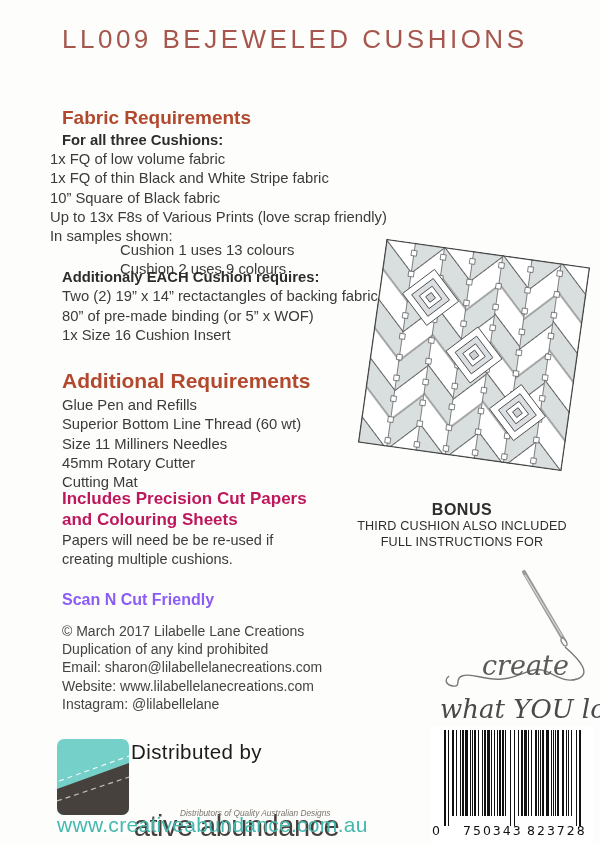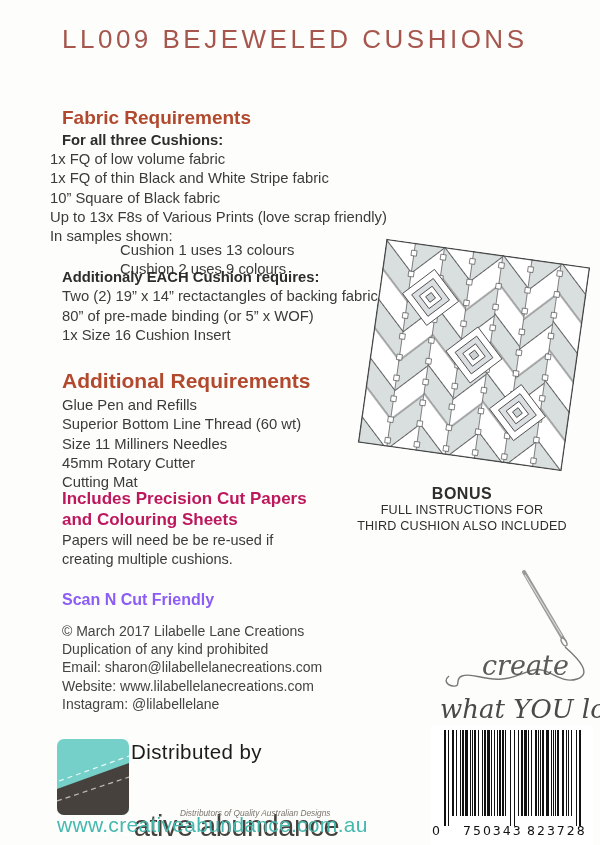--- a/index.html
+++ b/index.html
@@ -25,21 +25,21 @@
   .addreq-head{left:62px;top:369px;font-size:21px;}
   .addreq-items{left:62px;top:396px;}
   .includes-head{left:62px;top:488px;font-size:17px;line-height:21px;font-weight:bold;color:#be185d;}
   .includes-note{left:62px;top:531px;font-size:14.5px;line-height:19px;}
   .scan-head{left:62px;top:591px;font-size:16px;font-weight:bold;color:#8b5cf6;}
   .copyright{left:62px;top:622px;font-size:14px;line-height:18.2px;color:#444;}
   
   .diagram{left:371px;top:252px;width:206px;height:206px;transform:rotate(8deg);}
   
   .bonus{left:352px;top:485px;width:220px;text-align:center;color:#2e2e2e;}
-  .bonus-title{font-size:16px;font-weight:bold;letter-spacing:.5px;}
+  .bonus-title{font-size:16px;font-weight:bold;letter-spacing:.5px;margin-top:16px;}
   .bonus-line{font-size:12.6px;line-height:15.5px;letter-spacing:.2px;}
   
   .needle-art{left:438px;top:568px;width:162px;height:168px;}
   .script-text{font-family:"DejaVu Serif","Liberation Serif",serif;font-style:italic;}
   
   .distributed-by{left:131px;top:740px;font-size:20.5px;color:#1c1c1c;letter-spacing:.4px;}
   .logo-mark{left:57px;top:739px;width:72px;height:76px;}
   .brand{left:95px;top:811px;font-size:29px;font-weight:normal;letter-spacing:-.5px;line-height:30px;white-space:nowrap;}
   .brand .w{color:#ffffff;}
   .brand .d{color:#47413d;}
@@ -211,22 +211,22 @@
         <rect x="134" y="134" width="40" height="40" fill="#ffffff" stroke="#4f4f4f" stroke-width="0.9" transform="rotate(45 154 154)"></rect>
         <rect x="140.5" y="140.5" width="27" height="27" fill="#dcdfe1" stroke="#4f4f4f" stroke-width="0.9" transform="rotate(45 154 154)"></rect>
         <rect x="146" y="146" width="16" height="16" fill="#ffffff" stroke="#4f4f4f" stroke-width="0.9" transform="rotate(45 154 154)"></rect>
         <rect x="150.5" y="150.5" width="7" height="7" fill="#cdd2d5" stroke="#4f4f4f" stroke-width="0.9" transform="rotate(45 154 154)"></rect>
       </g>
     <rect x="0.8" y="0.8" width="204.4" height="204.4" fill="none" stroke="#4a4a4a" stroke-width="1.4"></rect>
   </svg>
 
   <div class="abs bonus">
     <div class="bonus-title">BONUS</div>
+    <div class="bonus-line">THIRD CUSHION ALSO INCLUDED</div>
     <div class="bonus-line">FULL INSTRUCTIONS FOR</div>
-    <div class="bonus-line">THIRD CUSHION ALSO INCLUDED</div>
   </div>
 
   <svg class="abs needle-art" viewBox="0 0 162 168">
     <line x1="86" y1="4" x2="127" y2="74" stroke="#9a9a9a" stroke-width="4" stroke-linecap="round"></line>
     <line x1="87" y1="7" x2="124" y2="68" stroke="#d9d9d9" stroke-width="1.2"></line>
     <ellipse cx="126" cy="74" rx="2.1" ry="4.4" transform="rotate(-31 126 74)" fill="#fff" stroke="#8a8a8a" stroke-width="1.4"></ellipse>
     <path d="M127,79 C142,92 154,106 139,111 C122,117 110,98 95,102 C84,105 78,110 64,111 C46,113 34,104 24,108 C16,111 24,119 15,118 C8,117 6,112 11,108" fill="none" stroke="#777" stroke-width="1.4"></path>
     <text x="44" y="107" class="script-text" font-size="27" fill="#5a5a5a">create</text>
     <text x="2" y="150" class="script-text" font-size="26" fill="#4a4a4a">what YOU love</text>
   </svg>

